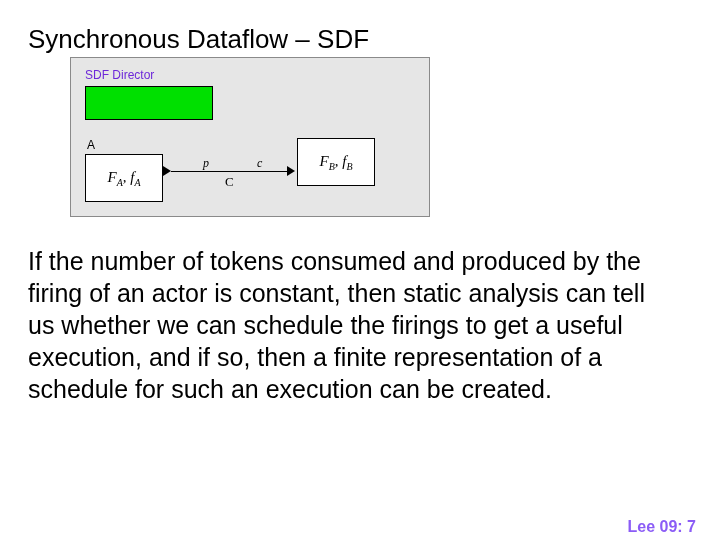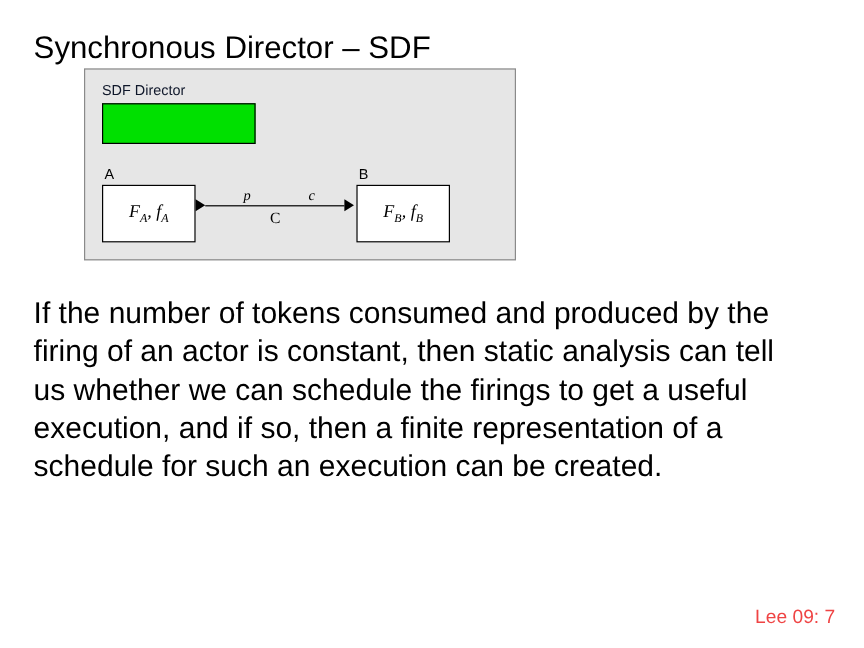--- a/index.html
+++ b/index.html
@@ -34,21 +34,21 @@
   .diagram {
     background: #e6e6e6;
     border: 1px solid #8a8a8a;
     padding: 10px 14px 16px 14px;
     position: relative;
     font-family: "Helvetica", Arial, sans-serif;
   }
   .director-label {
     font-size: 12px;
     margin-bottom: 4px;
-    color: #0f172a;
+    color: #6d28d9;
   }
   .director-box {
     width: 128px;
     height: 34px;
     background: #00e000;
     border: 1px solid #000;
     margin-bottom: 18px;
   }
   .actors-row {
     position: relative;
@@ -102,54 +102,54 @@
     font-family: "Times New Roman", serif;
   }
   .body-text {
     font-size: 25px;
     line-height: 1.28;
     font-weight: 400;
     max-width: 640px;
   }
   .footer {
     position: absolute;
-    bottom: 16px;
+    bottom: 4px;
     right: 24px;
     font-size: 16px;
-    color: #ef4444;
-    font-weight: 400;
+    color: #8b5cf6;
+    font-weight: 700;
   }
   .sub { font-size: 10px; vertical-align: sub; font-style: italic; }
 </style>
 </head>
 <body>
 
 <div class="slide">
 
-  <h1 class="title">Synchronous Director – SDF</h1>
+  <h1 class="title">Synchronous Dataflow – SDF</h1>
 
   <div class="diagram-wrap">
     <div class="diagram">
 
       <div class="director-label">SDF Director</div>
       <div class="director-box"></div>
 
       <div class="actors-row">
 
         <div class="actor-label" style="left:2px; top:0;">A</div>
         <div class="actor-box" style="left:0; top:16px; width:78px;">
           <span>
             <span>F</span><span class="sub">A</span><span>, </span><span>f</span><span class="sub">A</span>
           </span>
         </div>
         <div class="port port-out" style="left:78px; top:28px;"></div>
 
         <div class="actor-label" style="left:214px; top:0;">B</div>
         <div class="port port-in" style="left:202px; top:28px;"></div>
-        <div class="actor-box" style="left:212px; top:16px; width:78px;">
+        <div class="actor-box" style="left:212px; top:0; width:78px;">
           <span>
             <span>F</span><span class="sub">B</span><span>, </span><span>f</span><span class="sub">B</span>
           </span>
         </div>
 
         <div class="arc-line" style="left:86px; top:33px; width:116px;"></div>
         <div class="arc-label" style="left:118px; top:18px;">p</div>
         <div class="arc-label" style="left:172px; top:18px;">c</div>
         <div class="arc-c-label" style="left:140px; top:36px;">C</div>
 

